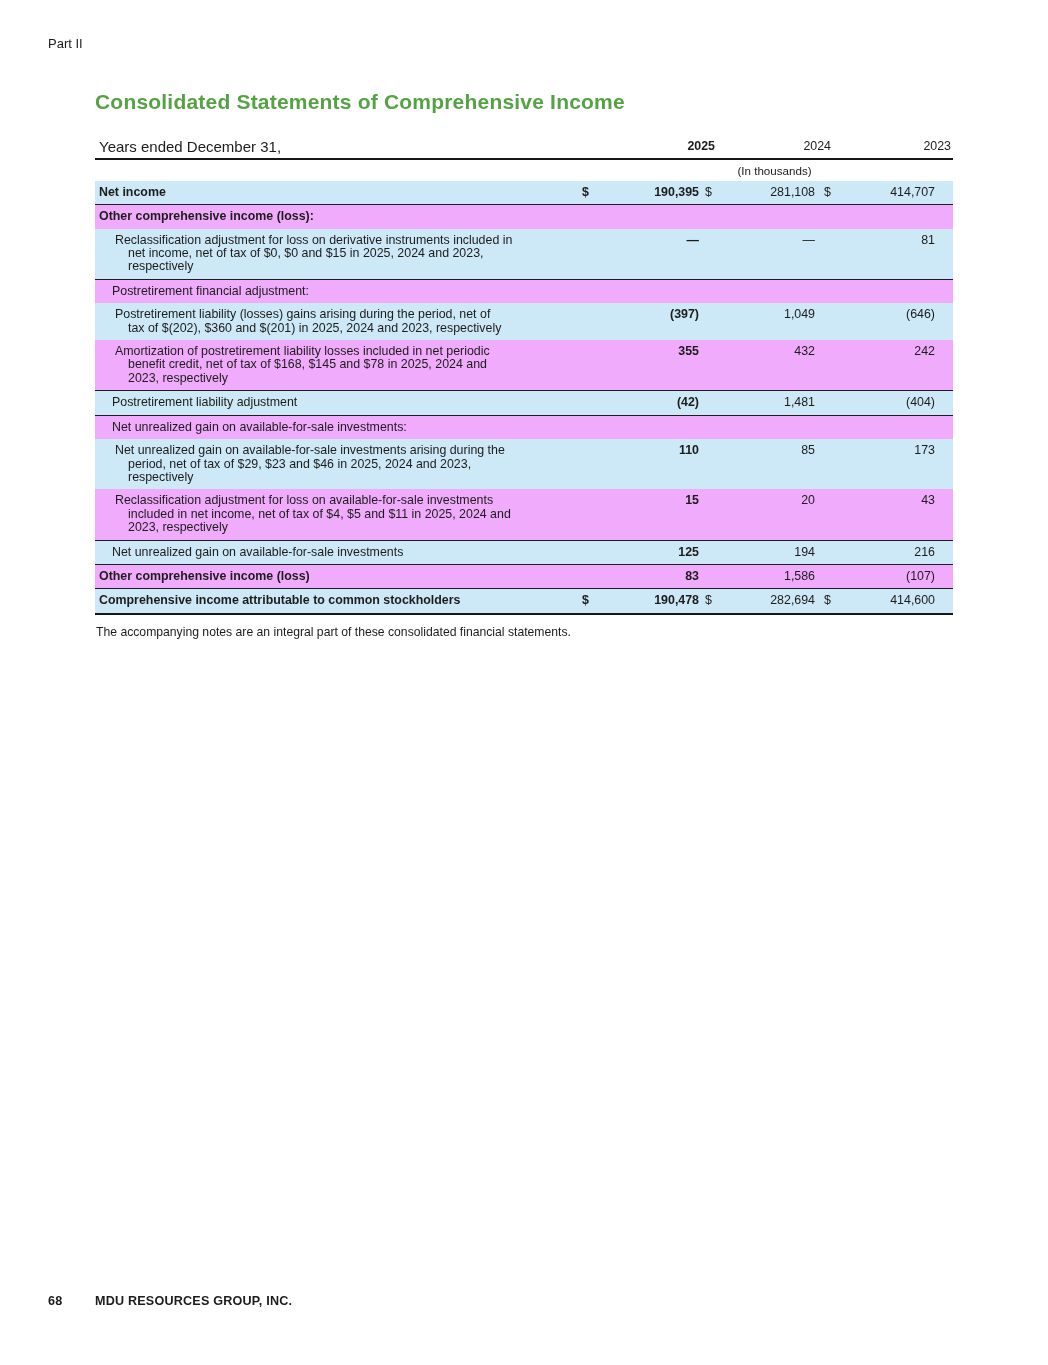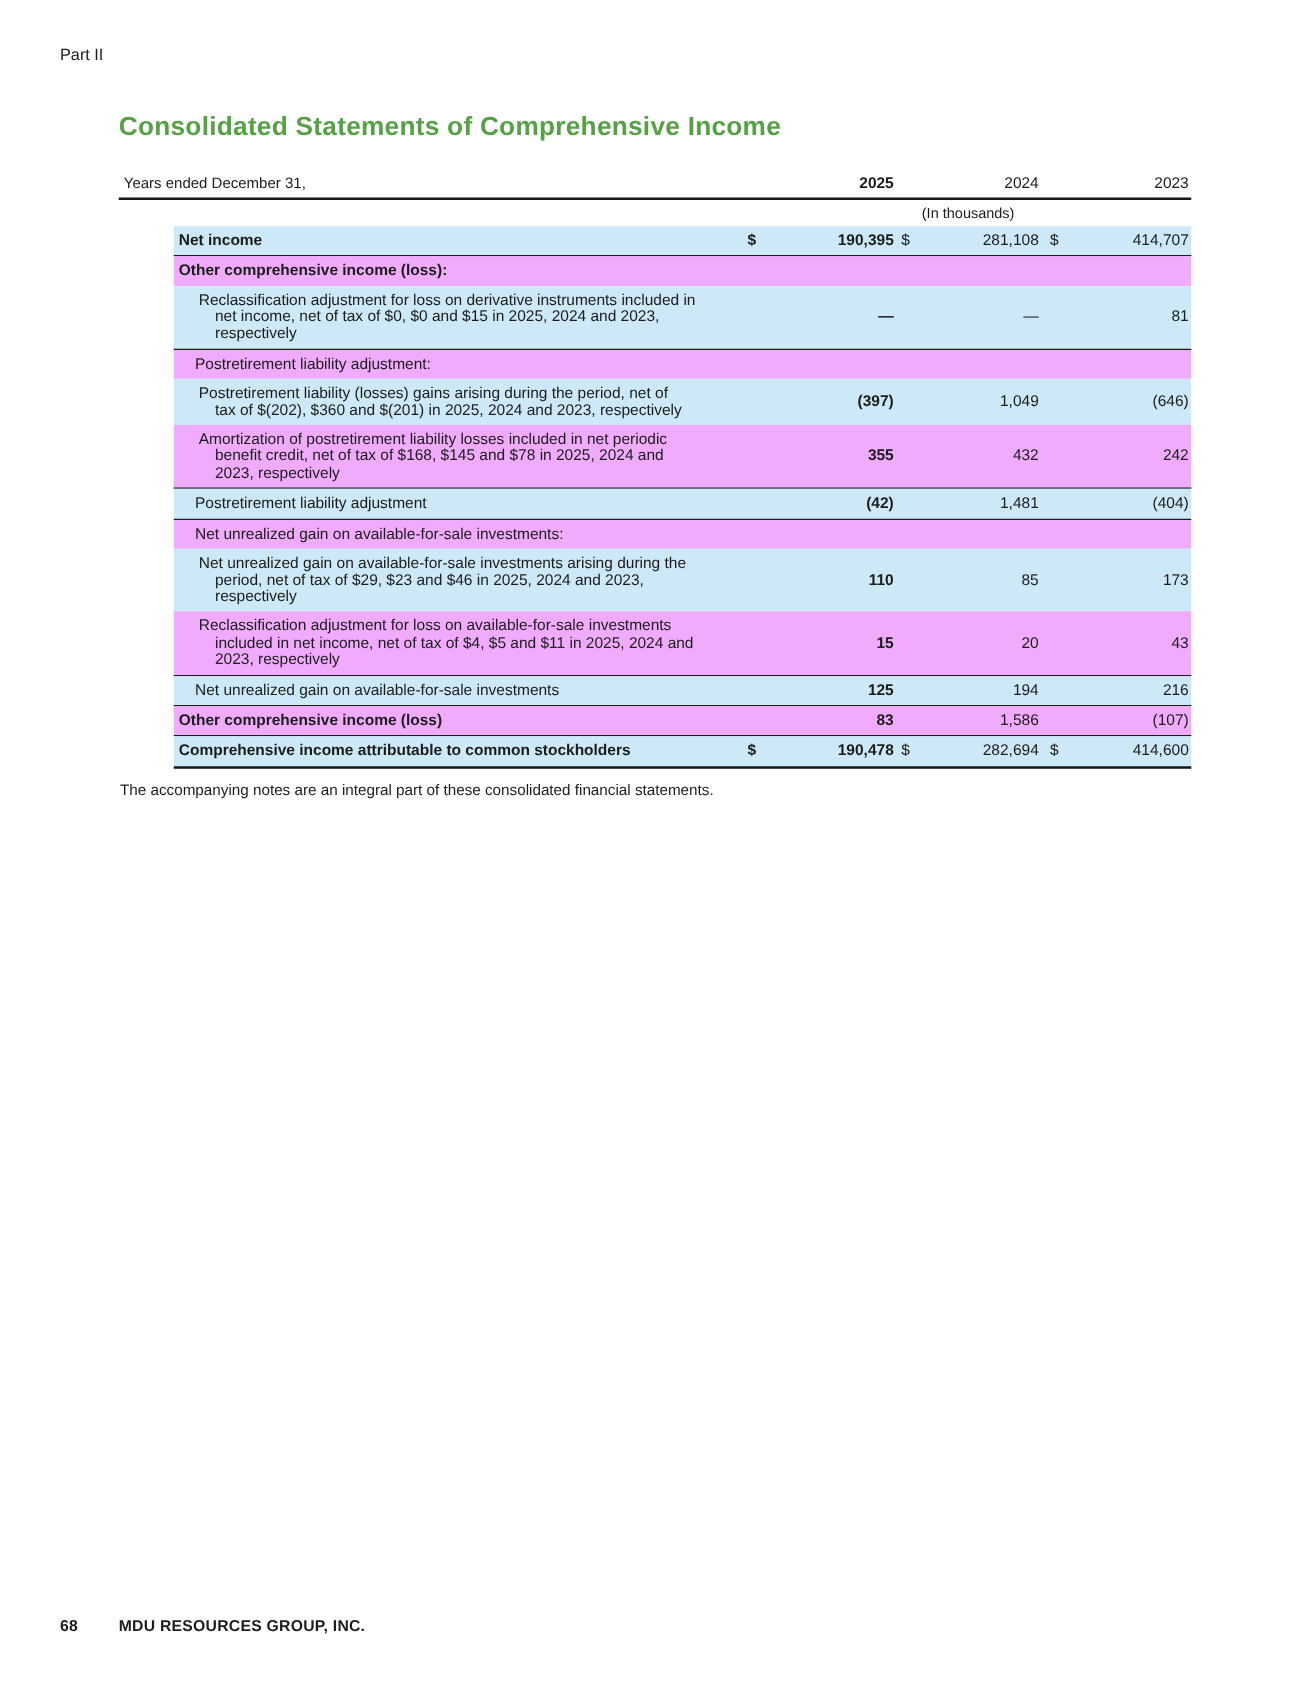--- a/index.html
+++ b/index.html
@@ -24,32 +24,31 @@
     font-size:21px; font-weight:bold; letter-spacing:0.2px;
     color:#55a244; margin-bottom:23px;
   }
   
   .fin-table { width:858px; font-size:12.4px; line-height:13.4px; }
   .thead {
     display:flex; align-items:flex-end;
     padding:3px 2px 5px 0;
     border-bottom:2.6px solid #161616;
   }
-  .thead-label { flex:1 1 auto; padding-left:4px; font-size:12px; }
+  .thead-label { flex:1 1 auto; padding-left:4px; font-size:15px; }
   .year-cell { text-align:right; }
   .y1 { width:117px; margin-left:6px; font-weight:bold; }
   .y2 { width:110px; margin-left:6px; }
   .y3 { width:111px; margin-left:9px; }
   .units-row { display:flex; padding:4px 2px 3px 0; }
   .units-spacer { flex:1 1 auto; }
   .units-note { width:353px; text-align:center; font-size:11.6px; }
   .trow {
-    display:flex; align-items:center;
-    padding:5px 2px 5px 0;
-    margin-left:44px;
+    display:flex; align-items:flex-start;
+    padding:5px 18px 5px 0;
   }
   .shade-blue { background:#cde8f6; }
   .shade-white { background:#f0abfc; }
   .border-thin  { border-bottom:1.5px solid #1d1d1d; }
   .border-thick { border-bottom:2.2px solid #161616; }
   .tlabel { flex:1 1 auto; white-space:pre-line; }
   .indent-0 .tlabel { padding-left:4px; }
   .indent-1 .tlabel { padding-left:17px; }
   .indent-2 .tlabel { padding-left:33px; text-indent:-13px; }
   .bold .tlabel { font-weight:bold; }
@@ -135,21 +134,21 @@
             <div class="tcol c2">
               <span></span>
               <span class="val">—</span>
             </div>
             <div class="tcol c3">
               <span></span>
               <span class="val">81</span>
             </div>
           </div>
           <div class="trow shade-white border-none indent-1">
-            <div class="tlabel">Postretirement liability adjustment:</div>
+            <div class="tlabel">Postretirement financial adjustment:</div>
             <div class="tcol c1 col-cur">
               <span></span>
               <span class="val"></span>
             </div>
             <div class="tcol c2">
               <span></span>
               <span class="val"></span>
             </div>
             <div class="tcol c3">
               <span></span>

